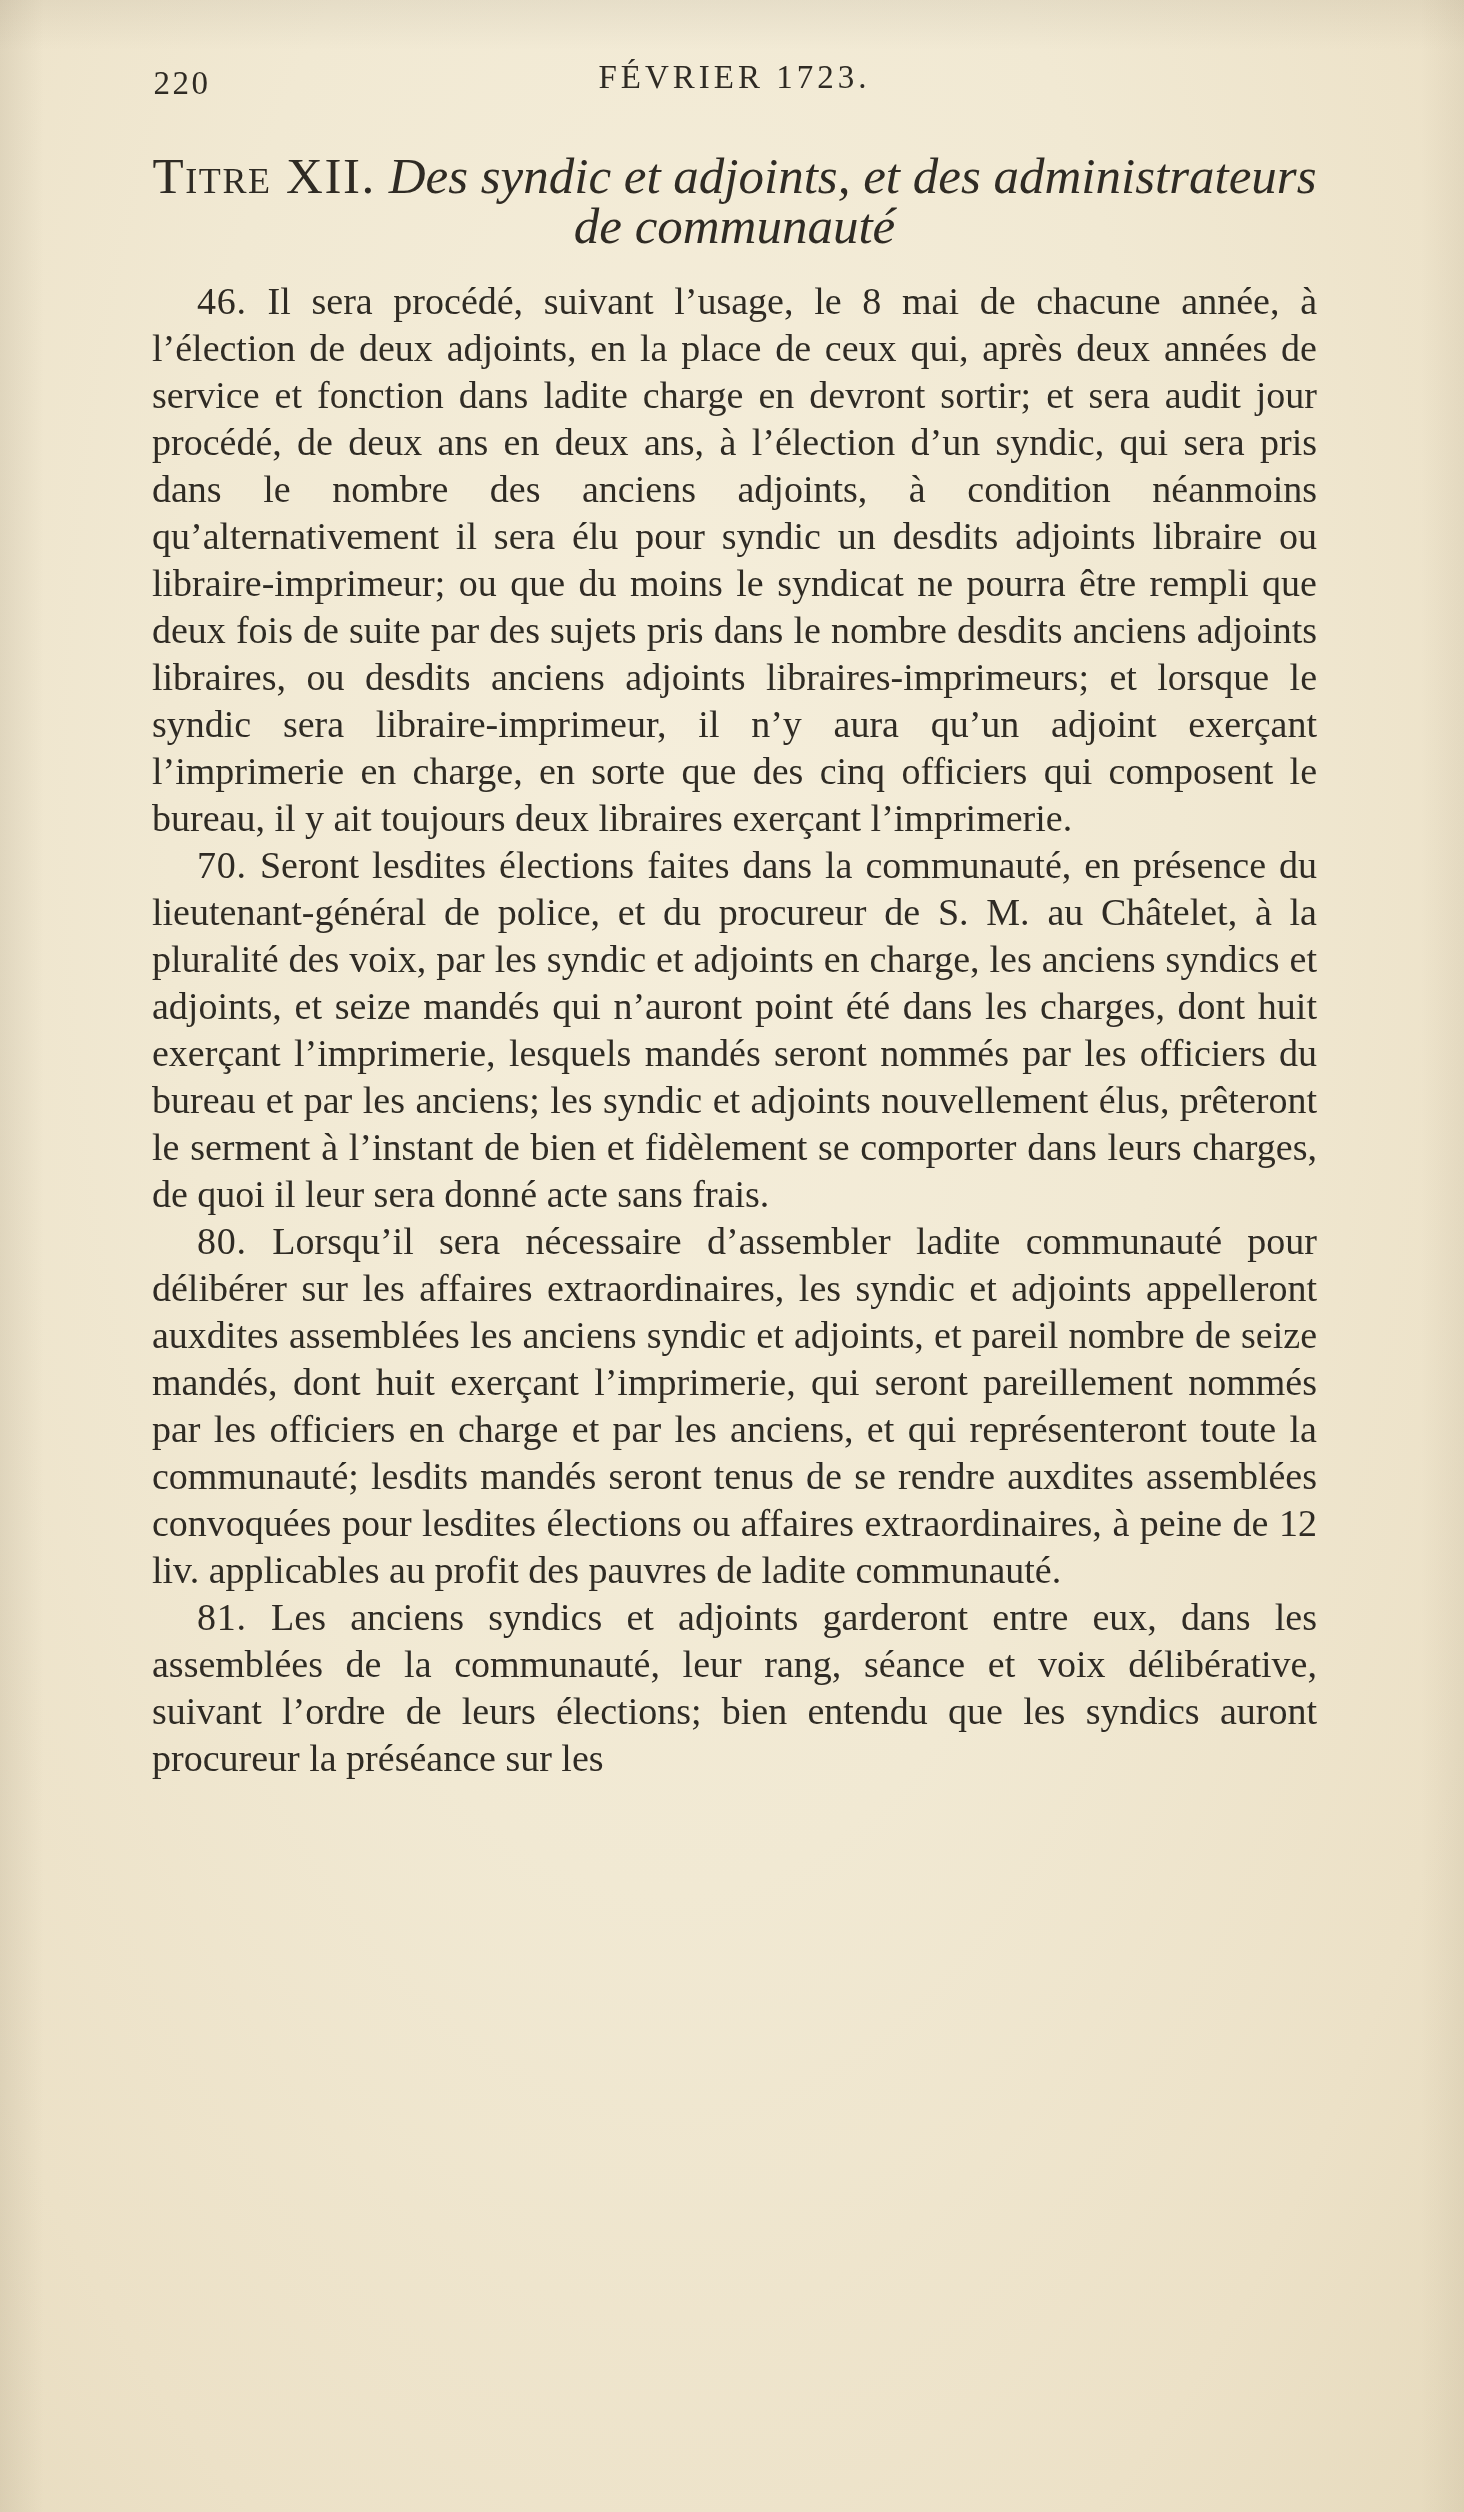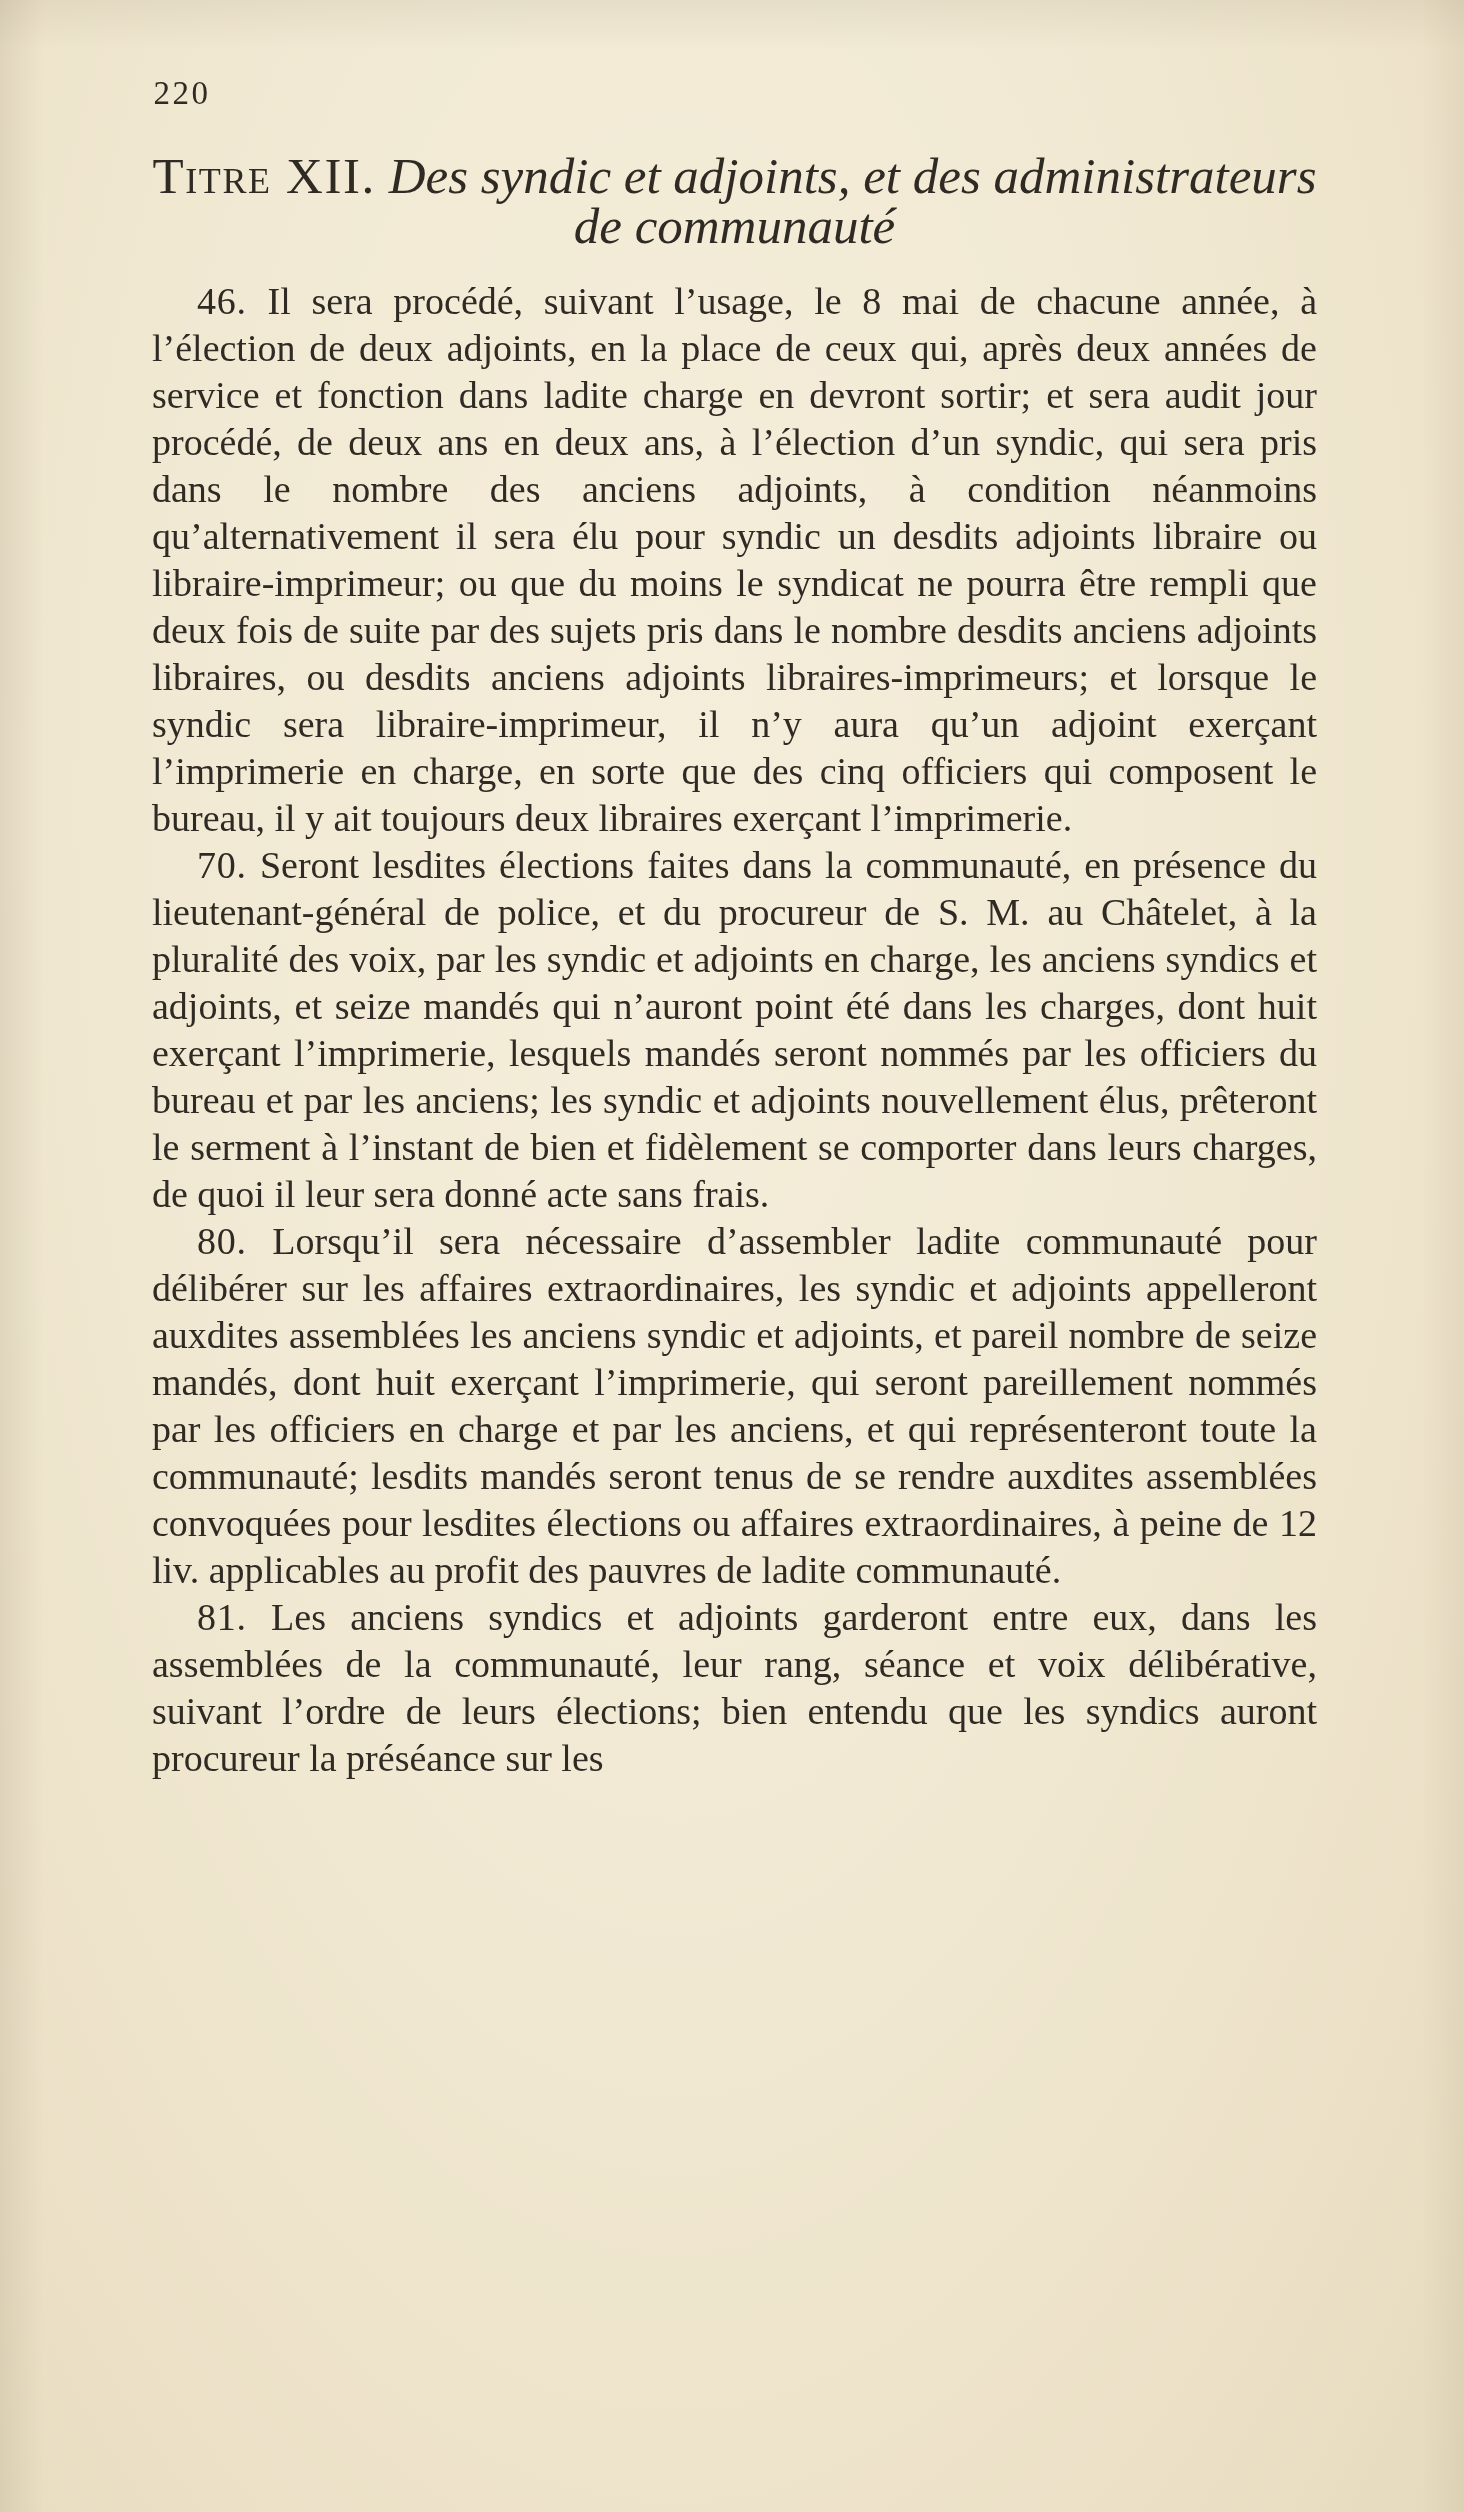--- a/index.html
+++ b/index.html
@@ -40,21 +40,21 @@
   }
   .running-head {
     position: relative;
     height: 48px;
     font-size: 33px;
     line-height: 42px;
   }
   .page-number {
     position: absolute;
     left: 1.6px;
-    top: 16px;
+    top: 6px;
     letter-spacing: 2.4px;
   }
   .head-title {
     position: absolute;
     left: 0;
     right: 0;
     text-align: center;
     letter-spacing: 4px;
   }
   .section-title {
@@ -85,20 +85,21 @@
   }
 </style>
 </head>
 <body>
 
 <div class="page">
   <div class="content">
 
     <div class="running-head">
       <span class="page-number">220</span>
+      <span class="head-title">FÉVRIER 1723.</span>
     </div>
 
     <div class="section-title">
       <span class="title-label">Titre XII.</span>
       <span class="title-italic">Des syndic et adjoints, et des administrateurs</span><br>
       <span class="title-italic">de communauté</span>
     </div>
 
     <div class="body-text">
       <p>

